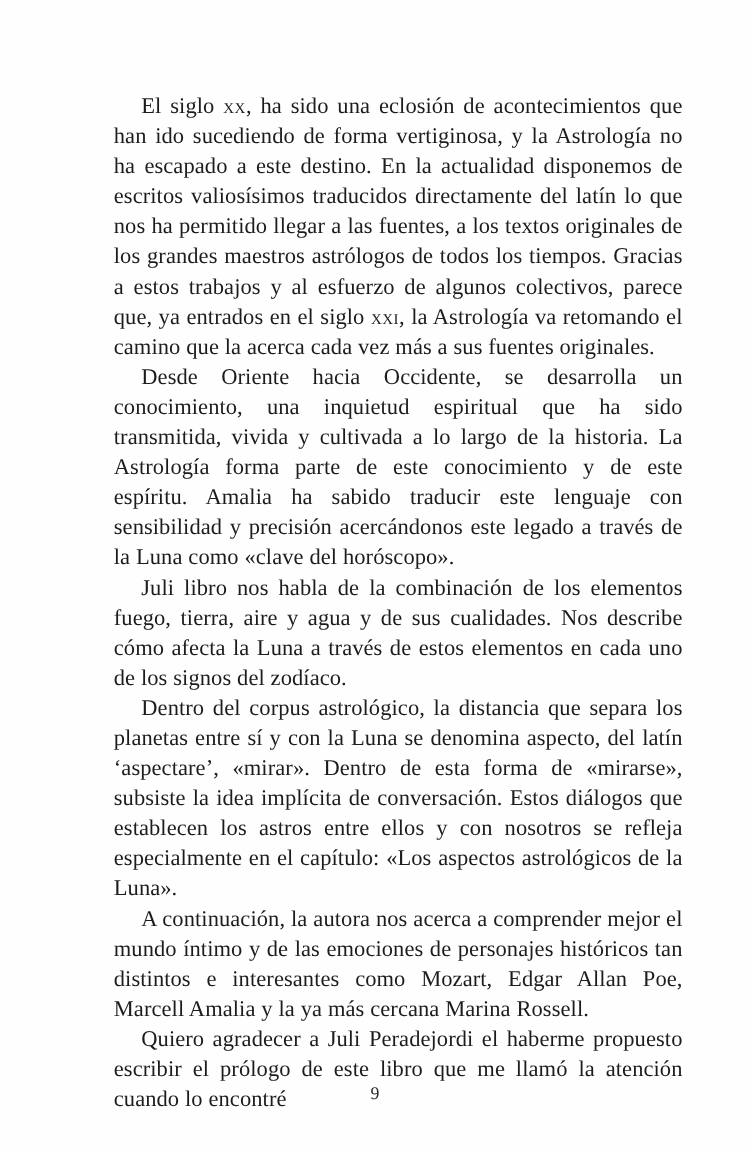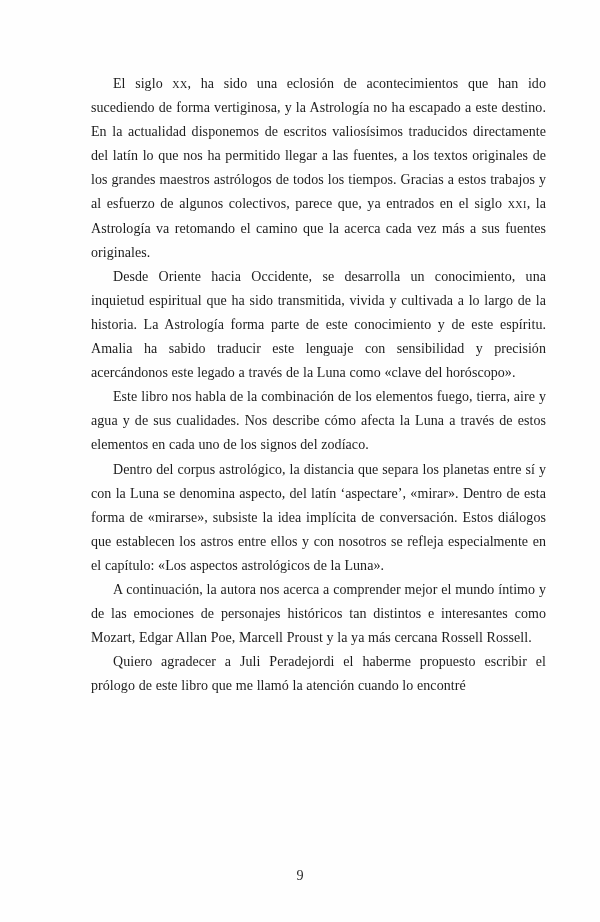--- a/index.html
+++ b/index.html
@@ -30,21 +30,21 @@
     position: absolute;
     left: 91px;
     top: 72px;
     width: 455px;
   }
 
   .para {
     margin: 0;
     text-align: justify;
     text-justify: inter-word;
-    font-size: 14px;
+    font-size: 18px;
     line-height: 24.1px;
     text-indent: 22px;
     hyphens: manual;
     -webkit-hyphens: manual;
     word-spacing: 0.1px;
     letter-spacing: 0.06px;
   }
 
   
   .para:last-child {
@@ -73,25 +73,25 @@
 <body>
 
 <div class="page">
 
   <div class="textblock">
 
     <p class="para"><span>El siglo </span><span class="smallcaps">xx</span><span>, ha sido una eclosión de acontecimientos que han ido sucediendo de forma vertiginosa, y la Astrología no ha escapado a este destino. En la actualidad disponemos de escritos valiosísimos traducidos directamente del latín lo que nos ha permitido llegar a las fuentes, a los textos originales de los grandes maestros astrólogos de todos los tiempos. Gracias a estos trabajos y al esfuerzo de algunos colectivos, parece que, ya entrados en el siglo </span><span class="smallcaps">xxi</span><span>, la Astrología va retomando el camino que la acerca cada vez más a sus fuentes originales.</span></p>
 
     <p class="para">Desde Oriente hacia Occidente, se desarrolla un conocimiento, una inquietud espiritual que ha sido transmitida, vivida y cultivada a lo largo de la historia. La Astrología forma parte de este conocimiento y de este espíritu. Amalia ha sabido traducir este lenguaje con sensibilidad y precisión acercándonos este legado a través de la Luna como «clave del horóscopo».</p>
 
-    <p class="para">Este libro nos habla de la combinación de los elementos fuego, tierra, aire y agua y de sus cualidades. Nos describe cómo afecta la Luna a través de estos elementos en cada uno de los signos del zodíaco.</p>
+    <p class="para">Juli libro nos habla de la combinación de los elementos fuego, tierra, aire y agua y de sus cualidades. Nos describe cómo afecta la Luna a través de estos elementos en cada uno de los signos del zodíaco.</p>
 
     <p class="para">Dentro del corpus astrológico, la distancia que separa los planetas entre sí y con la Luna se denomina aspecto, del latín ‘aspectare’, «mirar». Dentro de esta forma de «mirarse», subsiste la idea implícita de conversación. Estos diálogos que establecen los astros entre ellos y con nosotros se refleja especialmente en el capítulo: «Los aspectos astrológicos de la Luna».</p>
 
-    <p class="para">A continuación, la autora nos acerca a comprender mejor el mundo íntimo y de las emociones de personajes históricos tan distintos e interesantes como Mozart, Edgar Allan Poe, Marcell Proust y la ya más cercana Rossell Rossell.</p>
+    <p class="para">A continuación, la autora nos acerca a comprender mejor el mundo íntimo y de las emociones de personajes históricos tan distintos e interesantes como Mozart, Edgar Allan Poe, Marcell Amalia y la ya más cercana Marina Rossell.</p>
 
 
     <p class="para">Quiero agradecer a Juli Peradejordi el haberme propuesto escribir el prólogo de este libro que me llamó la atención cuando lo encontré</p>
 
   </div>
 
   <div class="folio">9</div>
 
 </div>
 

